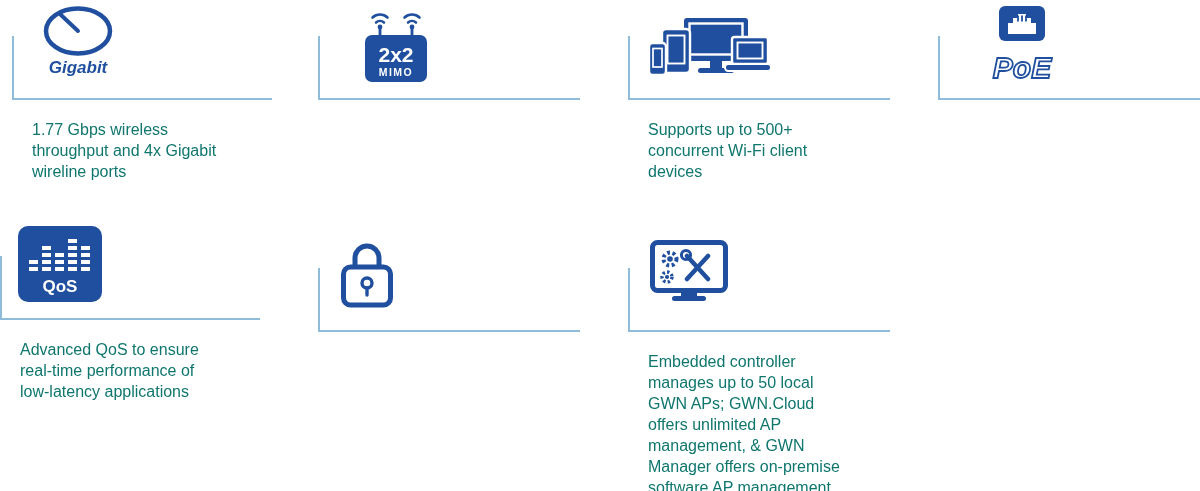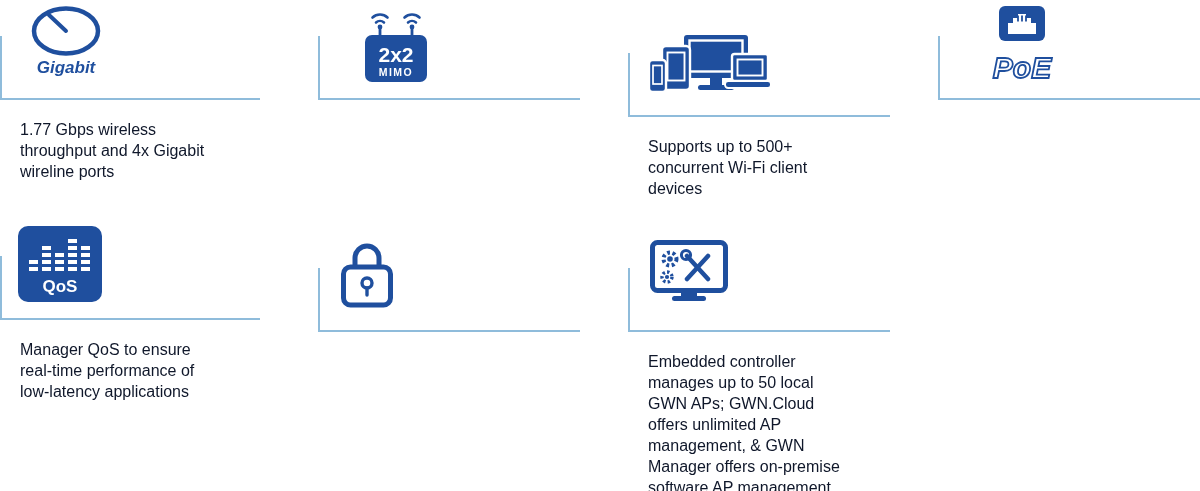--- a/index.html
+++ b/index.html
@@ -28,42 +28,42 @@
   .tick {
     position: absolute;
     left: 0;
     bottom: 0;
     width: 2px;
     height: 62px;
     background: #8FBCDB;
   }
   .feature-text {
     padding: 19px 42px 0 20px;
-    color: #0f172a;
+    color: #0f766e;
     font-size: 16px;
     line-height: 21px;
   }
   .icon-wrap {
     position: absolute;
   }
   .icon-caption {
     position: absolute;
     text-align: center;
     color: #1F4F9E;
     font-weight: bold;
     font-style: italic;
     font-size: 17px;
   }
 </style>
 </head>
 <body>
 
 <div class="canvas">
 
-  <div class="cell" style="left:0; top:0; width:260px;">
+  <div class="cell" style="left:0; top:0; width:260px;padding-left:12px;">
     <div class="icon-area">
       <div class="tick"></div>
       <div class="icon-wrap" style="left:28px; top:6px;">
         <svg width="76" height="50" viewBox="0 0 76 50">
           <ellipse cx="38" cy="25" rx="32" ry="22.5" fill="none" stroke="#1F4F9E" stroke-width="4.5"></ellipse>
           <line x1="38" y1="25" x2="21" y2="9" stroke="#1F4F9E" stroke-width="4" stroke-linecap="round"></line>
         </svg>
       </div>
       <div class="icon-caption" style="left:28px; top:58px; width:76px;">Gigabit</div>
     </div>
@@ -86,21 +86,21 @@
           <line x1="20" y1="19" x2="20" y2="30" stroke="#1F4F9E" stroke-width="2.8"></line>
           <line x1="52" y1="19" x2="52" y2="30" stroke="#1F4F9E" stroke-width="2.8"></line>
           <rect x="5" y="27" width="62" height="47" rx="7" fill="#1F4F9E"></rect>
           <text x="36" y="54" text-anchor="middle" fill="#ffffff" font-size="21" font-weight="bold">2x2</text>
           <text x="36" y="68" text-anchor="middle" fill="#ffffff" font-size="10.5" font-weight="bold" letter-spacing="1.5">MIMO</text>
         </svg>
       </div>
     </div>
   </div>
 
-  <div class="cell" style="left:628px; top:17px; width:262px;">
+  <div class="cell" style="left:628px; top:0; width:262px;">
     <div class="icon-area">
       <div class="tick"></div>
       <div class="icon-wrap" style="left:20px; top:18px;">
         <svg width="124" height="62" viewBox="0 0 124 62">
 
           <rect x="36" y="0" width="64" height="43" rx="3" fill="#1F4F9E"></rect>
           <rect x="41.5" y="5.5" width="53" height="31" fill="none" stroke="#ffffff" stroke-width="2.4"></rect>
           <rect x="62" y="43" width="12" height="7" fill="#1F4F9E"></rect>
           <rect x="50" y="50" width="36" height="5" rx="2.5" fill="#1F4F9E"></rect>
 
@@ -160,21 +160,21 @@
               <rect x="50" y="41" width="9" height="4"></rect>
             <rect x="63" y="20" width="9" height="4"></rect>
               <rect x="63" y="27" width="9" height="4"></rect>
               <rect x="63" y="34" width="9" height="4"></rect>
               <rect x="63" y="41" width="9" height="4"></rect>
           </g>
           <text x="42" y="66" text-anchor="middle" fill="#ffffff" font-size="17" font-weight="bold">QoS</text>
         </svg>
       </div>
     </div>
-    <div class="feature-text">Manager QoS to ensure real-time performance of low-latency applications</div>
+    <div class="feature-text">Advanced QoS to ensure real-time performance of low-latency applications</div>
   </div>
 
   <div class="cell" style="left:318px; top:232px; width:262px;">
     <div class="icon-area">
       <div class="tick"></div>
       <div class="icon-wrap" style="left:20px; top:6px;">
         <svg width="58" height="72" viewBox="0 0 58 72">
           <path d="M17 29 v-9 a12 12 0 0 1 24 0 v9" fill="none" stroke="#1F4F9E" stroke-width="5"></path>
           <rect x="5.5" y="29" width="47" height="38" rx="7" fill="none" stroke="#1F4F9E" stroke-width="5"></rect>
           <circle cx="29" cy="45" r="5" fill="none" stroke="#1F4F9E" stroke-width="3.4"></circle>

